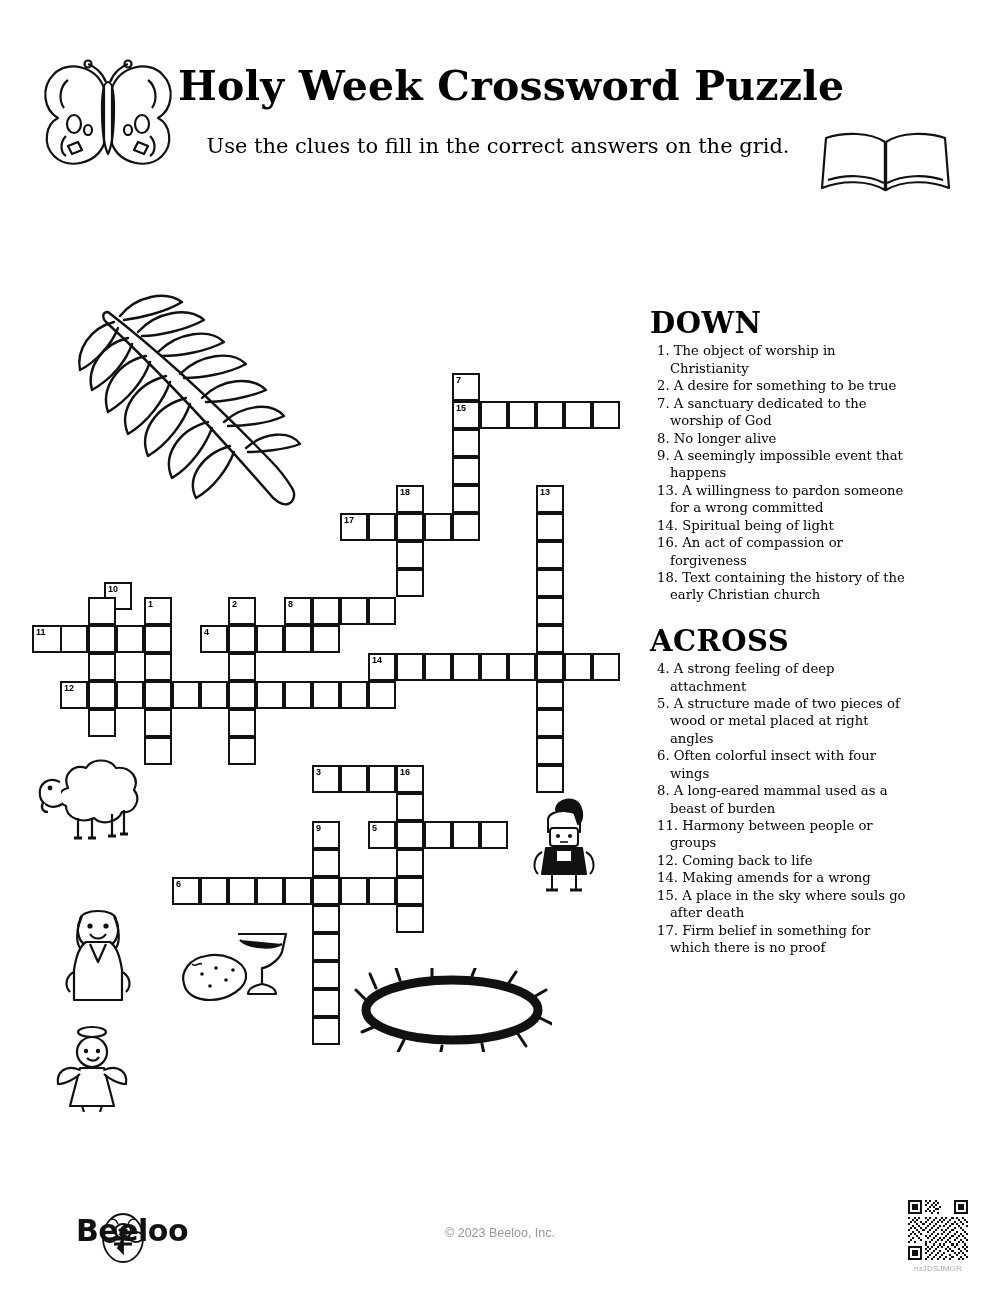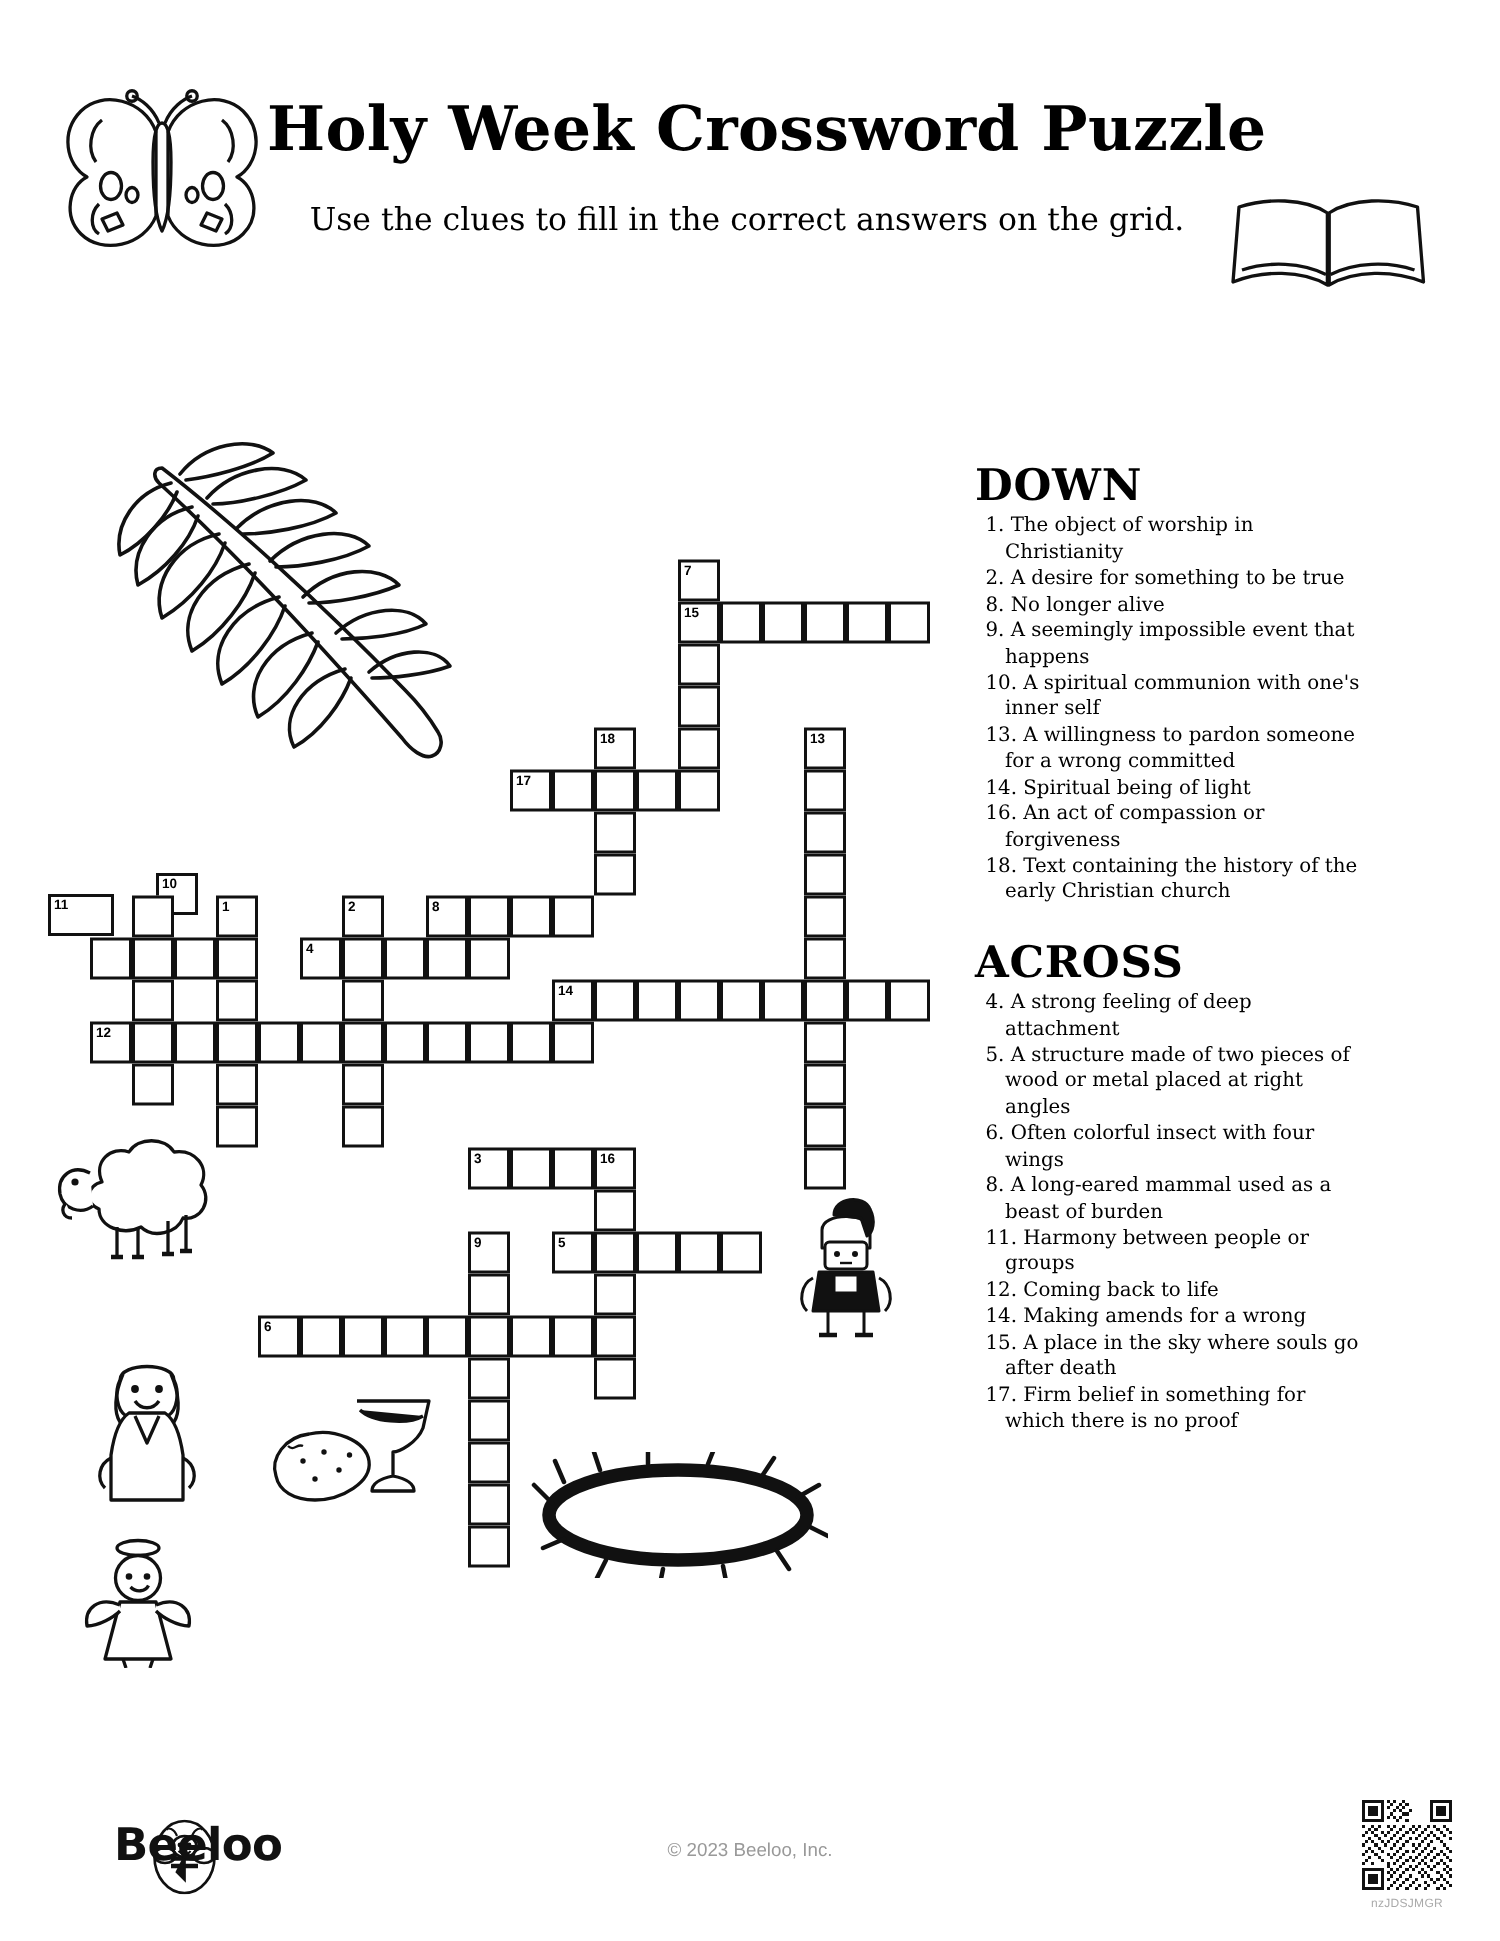--- a/index.html
+++ b/index.html
@@ -359,21 +359,21 @@
     <div class="cell" style="left: 228px; top: 653px;"></div>
     <div class="cell" style="left: 228px; top: 681px;"></div>
     <div class="cell" style="left: 228px; top: 709px;"></div>
     <div class="cell" style="left: 228px; top: 737px;"></div>
     <div class="cell" style="left: 284px; top: 597px;">
       <span class="num">8</span>
     </div>
     <div class="cell" style="left: 312px; top: 597px;"></div>
     <div class="cell" style="left: 340px; top: 597px;"></div>
     <div class="cell" style="left: 368px; top: 597px;"></div>
-    <div class="cell" style="left: 32px; top: 596px; padding-left: 40px;">
+    <div class="cell" style="left: 32px; top: 625px; padding-left: 40px;">
       <span class="num">11</span>
     </div>
     <div class="cell" style="left: 60px; top: 625px;"></div>
     <div class="cell" style="left: 116px; top: 625px;"></div>
     <div class="cell" style="left: 200px; top: 625px;">
       <span class="num">4</span>
     </div>
     <div class="cell" style="left: 256px; top: 625px;"></div>
     <div class="cell" style="left: 284px; top: 625px;"></div>
     <div class="cell" style="left: 312px; top: 625px;"></div>
@@ -436,23 +436,23 @@
     <div class="cell" style="left: 284px; top: 877px;"></div>
     <div class="cell" style="left: 340px; top: 877px;"></div>
     <div class="cell" style="left: 368px; top: 877px;"></div>
   </div>
 
 <div id="clues">
   <div class="clue-heading" id="down-heading">DOWN</div>
   <ul class="clue-list" id="down-list">
       <li class="clue-item"><span class="clue-num">1.</span><span> The object of worship in Christianity</span></li>
       <li class="clue-item"><span class="clue-num">2.</span><span> A desire for something to be true</span></li>
+      <li class="clue-item"><span class="clue-num">7.</span><span> A sanctuary dedicated to the worship of God</span></li>
       <li class="clue-item"><span class="clue-num">8.</span><span> No longer alive</span></li>
       <li class="clue-item"><span class="clue-num">9.</span><span> A seemingly impossible event that happens</span></li>
-      <li class="clue-item"><span class="clue-num">10.</span><span> A spiritual communion with one's inner self</span></li>
       <li class="clue-item"><span class="clue-num">13.</span><span> A willingness to pardon someone for a wrong committed</span></li>
       <li class="clue-item"><span class="clue-num">14.</span><span> Spiritual being of light</span></li>
       <li class="clue-item"><span class="clue-num">16.</span><span> An act of compassion or forgiveness</span></li>
       <li class="clue-item"><span class="clue-num">18.</span><span> Text containing the history of the early Christian church</span></li>
     </ul>
 
   <div class="clue-heading" id="across-heading">ACROSS</div>
   <ul class="clue-list" id="across-list">
       <li class="clue-item"><span class="clue-num">4.</span><span> A strong feeling of deep attachment</span></li>
       <li class="clue-item"><span class="clue-num">5.</span><span> A structure made of two pieces of wood or metal placed at right angles</span></li>

